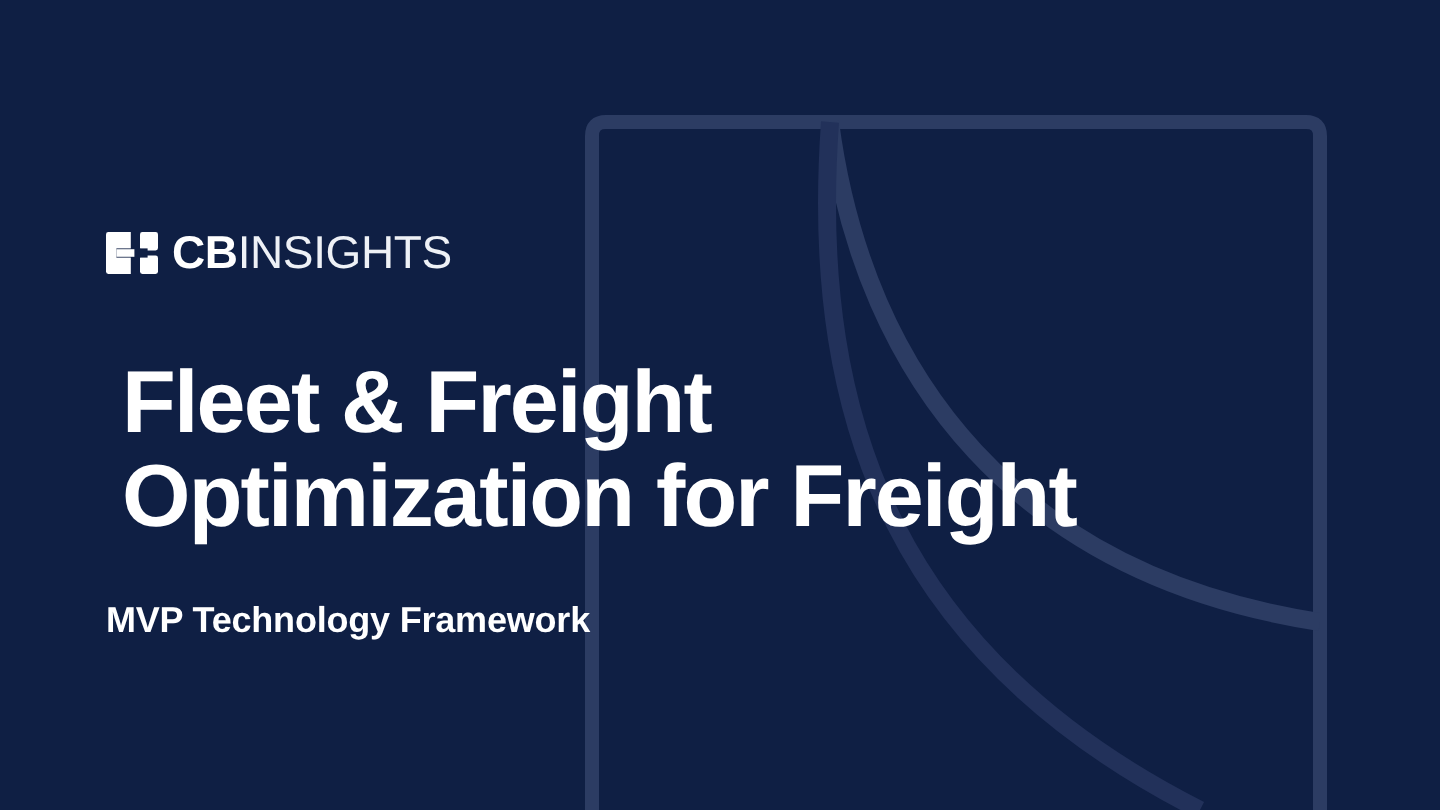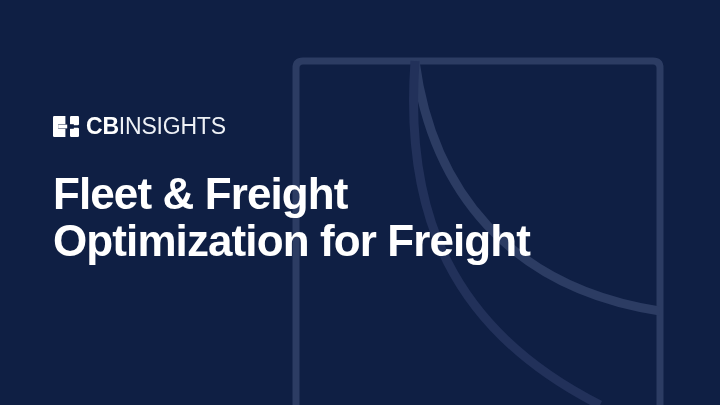--- a/index.html
+++ b/index.html
@@ -63,21 +63,21 @@
   #logo-word .insights {
     font-weight: 400;
     color: #eef1f6;
   }
 
   
   #headline {
     position: absolute;
     top: 170px;
     left: 0;
-    margin: 0;
+    margin: 8px;
     color: #ffffff;
     font-size: 44px;
     font-weight: 700;
     line-height: 1.07;
     letter-spacing: -0.9px;
     white-space: nowrap;
   }
   #headline .ln {
     display: block;
   }
@@ -130,15 +130,16 @@
       <div id="logo-word">
         <span class="cb">CB</span><span class="insights">INSIGHTS</span>
       </div>
     </div>
 
     <h1 id="headline">
       <span class="ln">Fleet &amp; Freight</span>
       <span class="ln">Optimization for Freight</span>
     </h1>
 
+    <p id="subtitle">MVP Technology Framework</p>
 
   </div>
 </div>
 
 </body></html>

